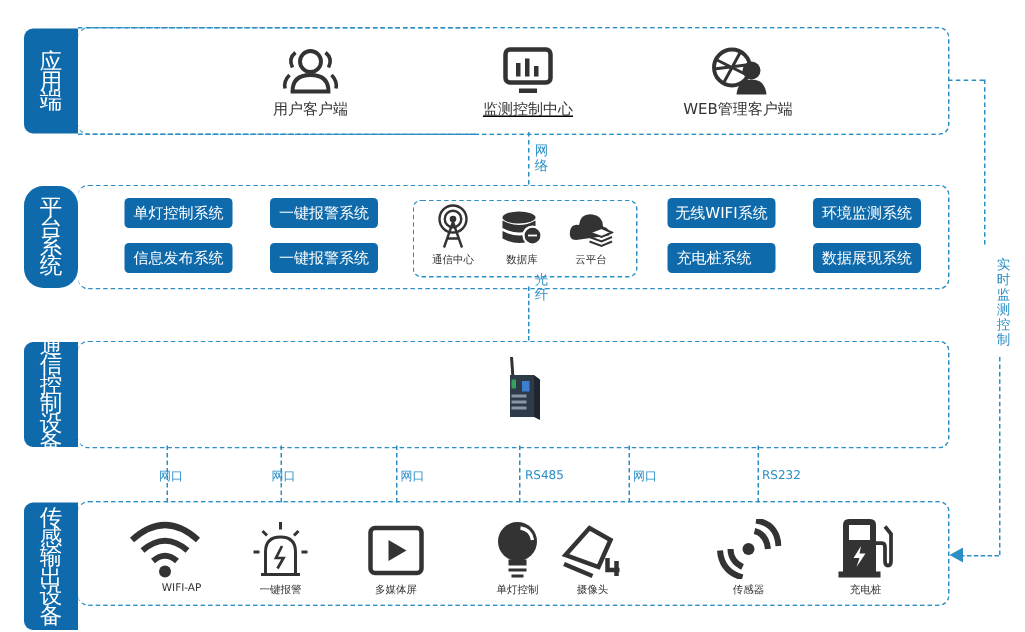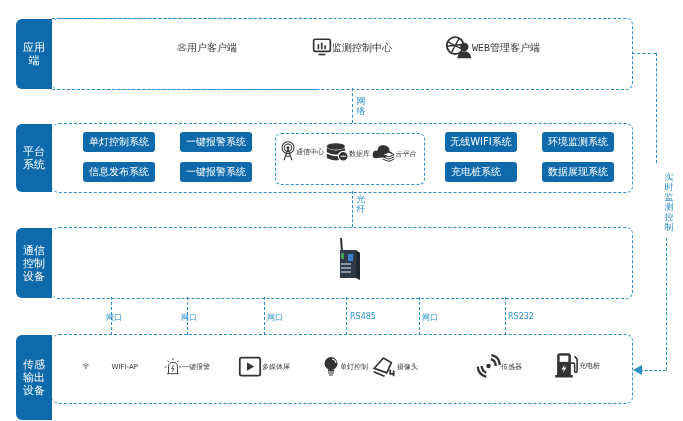--- a/index.html
+++ b/index.html
@@ -1,23 +1,23 @@
 <!DOCTYPE html>
 <html><head>
 <meta charset="utf-8">
 <style>
   html, body { margin: 0; padding: 0; background: #ffffff; }
   body { width: 683px; height: 421px; position: relative; overflow: hidden;
          font-family: "DejaVu Sans", "Liberation Sans", sans-serif; }
   .layer { position: absolute; left: 16px; border: 1.5px dashed #2b8fc6; border-radius: 7px; border-left: none; }
   .layer-label { position: absolute; left: 16px; width: 36px; background: #0f6aab; color: #fff;
                  border-radius: 6px 0 0 6px; display: flex; align-items: center; justify-content: center;
-                 font-size: 11px; line-height: 13px; text-align: center; }
+                 font-size: 15px; line-height: 13px; text-align: center; }
   .layer-label span { width: 24px; word-break: break-all; display: block; }
-  .icon-item { position: absolute; display: flex; flex-direction: row; align-items: center; }
+  .icon-item { position: absolute; display: flex; flex-direction: column; align-items: center; }
   .icon-item .cap { font-size: 9px; color: #333; margin-top: 2px; white-space: nowrap; }
   .sysbtn { position: absolute; width: 72px; height: 20px; background: #0f6aab; color: #fff;
             font-size: 10px; border-radius: 3px; display: flex; align-items: center; justify-content: center; white-space: nowrap; }
   .vlabel { position: absolute; color: #2b8fc6; font-size: 9px; line-height: 10px; width: 10px; text-align: center; word-break: break-all; }
   .conn-label { position: absolute; color: #2b8fc6; font-size: 8px; }
   .vline { position: absolute; width: 0; border-left: 1.5px dashed #2b8fc6; }
   .hline { position: absolute; height: 0; border-top: 1.5px dashed #2b8fc6; }
   svg { display: block; }
 </style>
 </head>
@@ -32,45 +32,45 @@
 <div class="icon-item" style="left:177px;top:30px;width:60px;">
   <svg width="40" height="34" viewBox="0 0 40 34">
     <circle cx="20" cy="11" r="7" fill="none" stroke="#333" stroke-width="2.6"></circle>
     <path d="M8 31 Q8 20 20 20 Q32 20 32 31 Z" fill="none" stroke="#333" stroke-width="2.6"></path>
     <path d="M10 5 Q5 9 8 15 M6 20 Q2 24 3 29" fill="none" stroke="#333" stroke-width="2.4"></path>
     <path d="M30 5 Q35 9 32 15 M34 20 Q38 24 37 29" fill="none" stroke="#333" stroke-width="2.4"></path>
   </svg>
   <span class="cap" style="font-size:10px;">用户客户端</span>
 </div>
 
-<div class="icon-item" style="left:312px;top:30px;width:80px;">
+<div class="icon-item" style="left:312px;top:30px;width:80px;text-decoration:underline;">
   <svg width="36" height="34" viewBox="0 0 36 34">
     <rect x="3" y="3" width="30" height="22" rx="3" fill="none" stroke="#333" stroke-width="3"></rect>
     <rect x="10" y="12" width="3" height="9" fill="#333"></rect>
     <rect x="16" y="9" width="3" height="12" fill="#333"></rect>
     <rect x="22" y="14" width="3" height="7" fill="#333"></rect>
     <rect x="12" y="29" width="12" height="3" fill="#333"></rect>
   </svg>
   <span class="cap" style="font-size:10px;">监测控制中心</span>
 </div>
 
-<div class="icon-item" style="left:444px;top:30px;width:96px;font-family:Liberation Mono, monospace;">
+<div class="icon-item" style="left:444px;top:30px;width:96px;">
   <svg width="40" height="34" viewBox="0 0 40 34">
     <circle cx="16" cy="15" r="12" fill="none" stroke="#333" stroke-width="2.6"></circle>
     <path d="M6 10 L26 20 M10 26 L22 4 M4 16 L28 13" stroke="#333" stroke-width="2"></path>
     <circle cx="29" cy="17" r="6" fill="#333"></circle>
     <path d="M19 33 Q20 23 29 23 Q38 23 39 33 Z" fill="#333"></path>
   </svg>
   <span class="cap" style="font-size:10px;">WEB管理客户端</span>
 </div>
 
 <div class="vline" style="left:352px;top:88px;height:35px;"></div>
 <div class="vlabel" style="left:356px;top:96px;">网络</div>
 
-<div class="layer-label" style="top:124px;height:68px;">
+<div class="layer-label" style="top:124px;height:68px;border-radius:13px;">
   <span>平台系统</span>
 </div>
 <div class="layer" style="left:52px;top:123px;width:580px;height:68px;"></div>
 
 <div class="sysbtn" style="left:83px;top:132px;">单灯控制系统</div>
 <div class="sysbtn" style="left:180px;top:132px;">一键报警系统</div>
 <div class="sysbtn" style="left:83px;top:162px;">信息发布系统</div>
 <div class="sysbtn" style="left:180px;top:162px;text-align:right;">一键报警系统</div>
 
 <div style="position:absolute;left:275px;top:133px;width:148px;height:50px;border:1.5px dashed #2b8fc6;border-radius:6px;"></div>
@@ -92,30 +92,30 @@
     <path d="M18 17 L24 17" stroke="#fff" stroke-width="1.2"></path>
   </svg>
   <span class="cap" style="font-size:7px;">数据库</span>
 </div>
 <div class="icon-item" style="left:372px;top:140px;width:44px;">
   <svg width="30" height="26" viewBox="0 0 30 26">
     <path d="M5 20 Q0 20 1 14 Q2 9 7 10 Q8 2 16 3 Q23 4 23 11 Q28 12 27 17" fill="#333"></path>
     <path d="M14 15 L22 12 L29 15 L22 18 Z" fill="#fff" stroke="#333" stroke-width="1.3"></path>
     <path d="M14 18 L22 21 L29 18 M14 21 L22 24 L29 21" fill="none" stroke="#333" stroke-width="1.3"></path>
   </svg>
-  <span class="cap" style="font-size:7px;font-style:italic;">云平台</span>
+  <span class="cap" style="font-size:7px;">云平台</span>
 </div>
 
 <div class="sysbtn" style="left:445px;top:132px;">无线WIFI系统</div>
 <div class="sysbtn" style="left:542px;top:132px;">环境监测系统</div>
 <div class="sysbtn" style="left:445px;top:162px;justify-content:flex-start;padding-left:6px;width:66px;">充电桩系统</div>
 <div class="sysbtn" style="left:542px;top:162px;">数据展现系统</div>
 
 <div class="vline" style="left:352px;top:191px;height:36px;"></div>
-<div class="vlabel" style="left:356px;top:194px;font-family:Liberation Serif, serif;">光纤</div>
+<div class="vlabel" style="left:356px;top:181px;font-family:Liberation Serif, serif;">光纤</div>
 
 <div class="layer-label" style="top:228px;height:70px;">
   <span>通信控制设备</span>
 </div>
 <div class="layer" style="left:52px;top:227px;width:580px;height:70px;"></div>
 
 <svg style="position:absolute;left:336px;top:236px;" width="26" height="44" viewBox="0 0 26 44">
   <line x1="5" y1="2" x2="6" y2="16" stroke="#333" stroke-width="2"></line>
   <rect x="4" y="14" width="16" height="28" fill="#2e3a48"></rect>
   <path d="M20 14 L24 17 L24 44 L20 42 Z" fill="#1e2630"></path>

